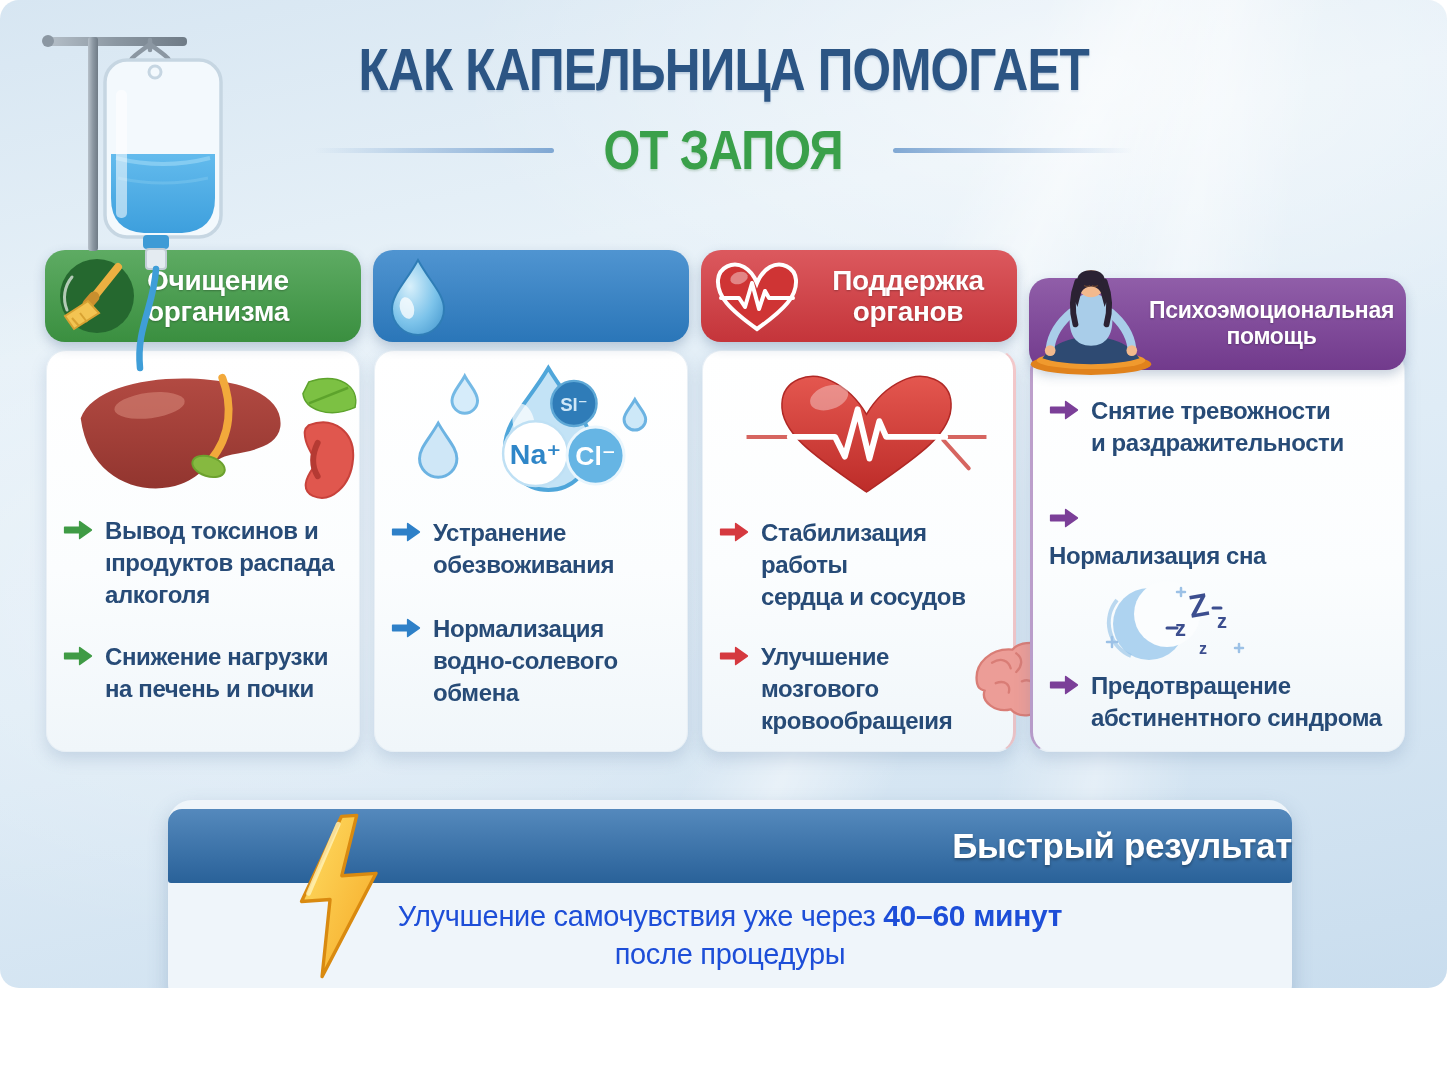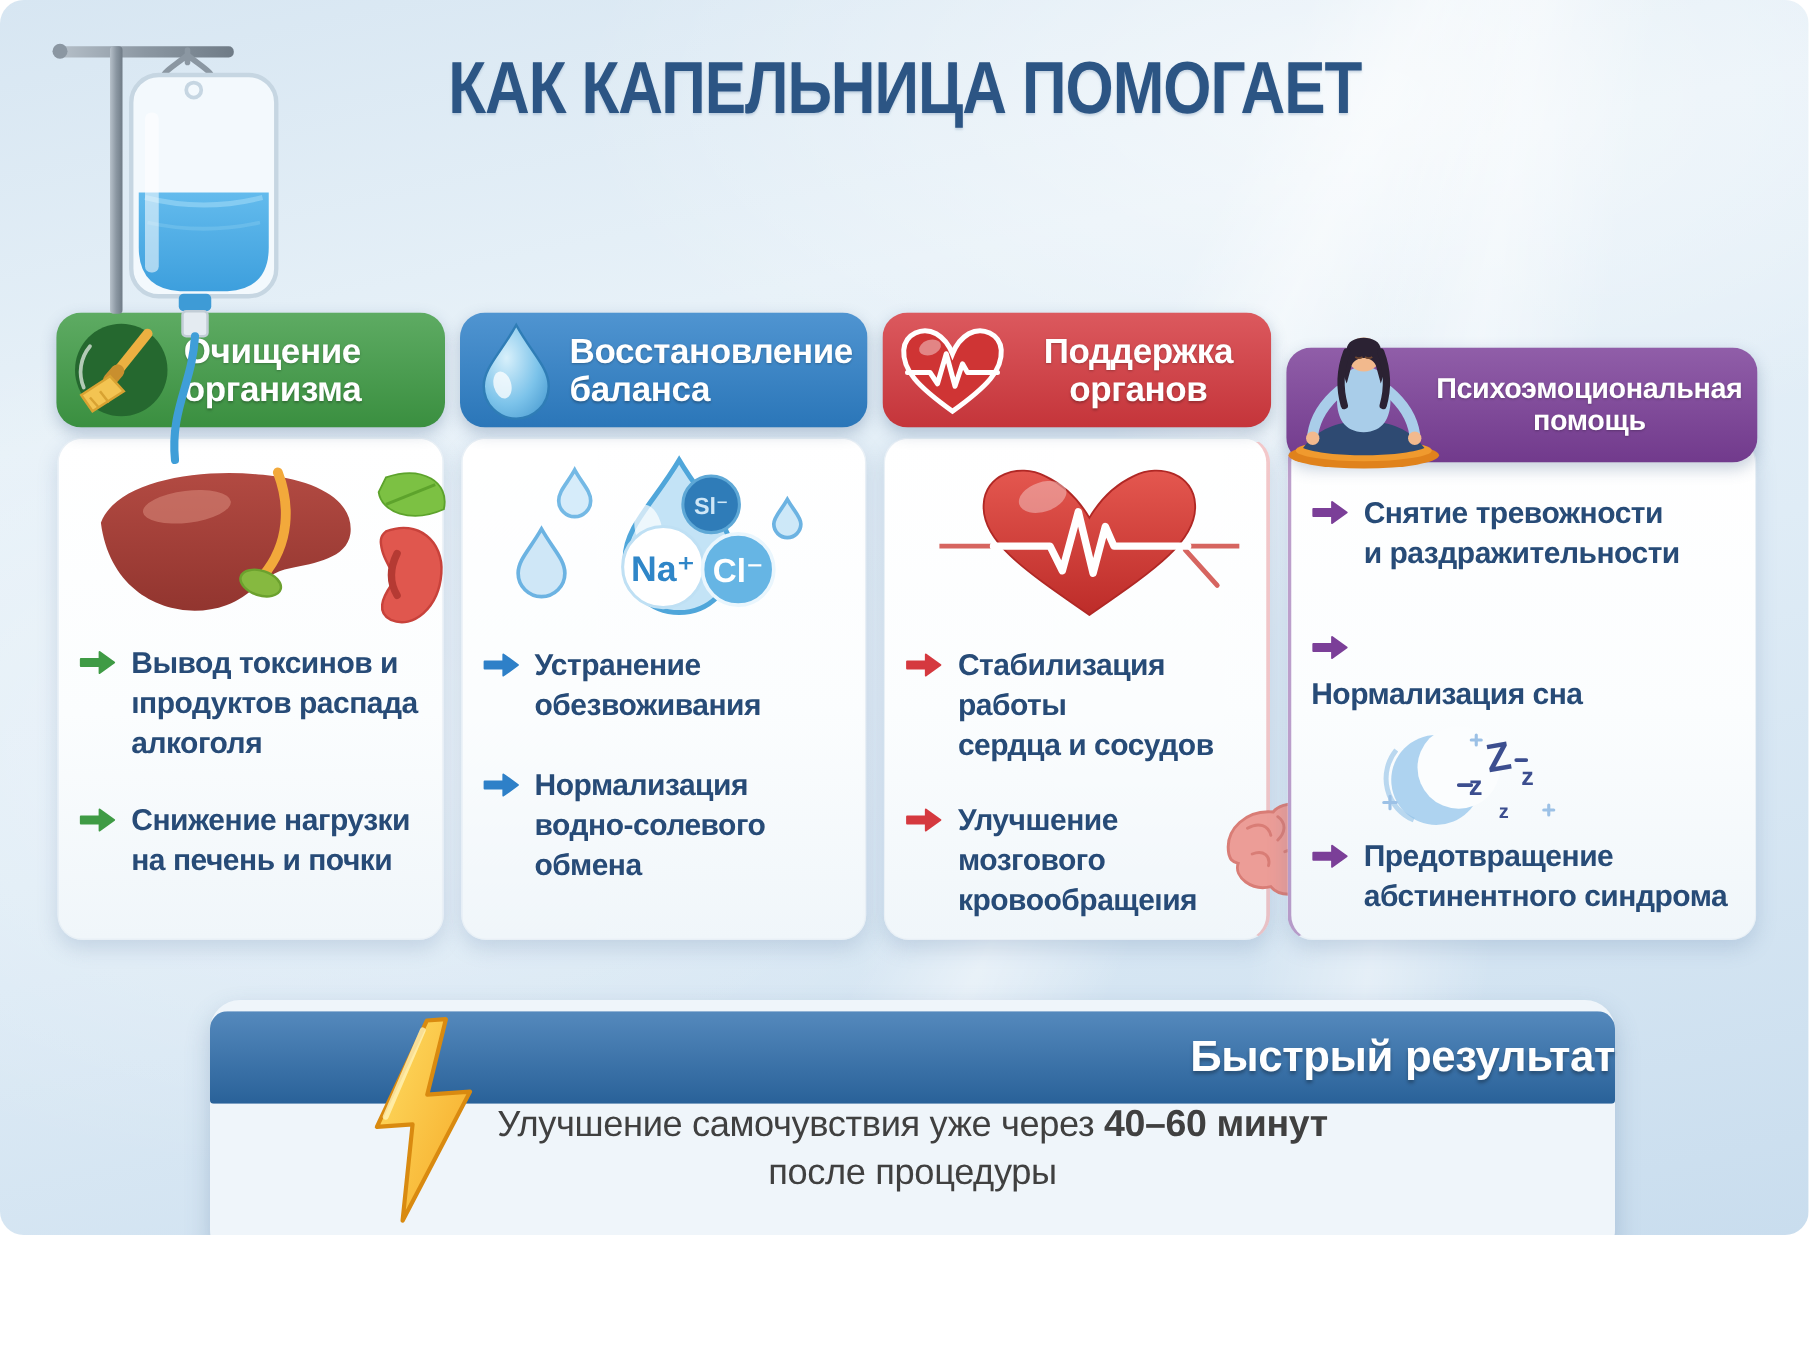--- a/index.html
+++ b/index.html
@@ -59,21 +59,21 @@
   .col4 .col-header{padding-left:120px;}
   
   .banner{position:absolute;left:168px;top:800px;width:1124px;height:208px;border-radius:24px;
     background:#eff5fa;box-shadow:0 9px 20px rgba(80,115,155,.3);z-index:2;
     padding-top:9px;box-sizing:border-box;}
   .banner-head{height:74px;border-radius:14px 14px 3px 3px;
     background-image:linear-gradient(180deg,rgba(255,255,255,.18),rgba(0,0,0,.12));
     display:flex;align-items:center;justify-content:flex-end;}
   .banner-title{color:#fff;font-size:35px;font-weight:700;letter-spacing:-.3px;
     text-shadow:0 2px 3px rgba(0,0,0,.3);}
-  .banner-body{text-align:center;color:#404040;}
+  .banner-body{text-align:center;padding-top:16px;color:#1d4ed8;}
   .banner-line1{font-size:29px;letter-spacing:-.3px;}
   .banner-bold{font-weight:700;font-size:30px;}
   .banner-line2{font-size:29px;margin-top:5px;letter-spacing:-.3px;}
   .bolt{position:absolute;left:118px;top:8px;transform:rotate(-4deg);}
   text{font-family:"Liberation Sans","DejaVu Sans",sans-serif;}
 </style>
 </head>
 <body>
 
 <div id="stage">
@@ -104,20 +104,25 @@
     <path d="M106 172 Q151 182 196 172" stroke="#77c3ec" stroke-width="3" fill="none" opacity=".6"></path>
     <rect x="104" y="84" width="11" height="128" rx="5" fill="#ffffff" opacity=".55"></rect>
 
     <rect x="131" y="229" width="26" height="14" rx="4" fill="#3e9bd6"></rect>
     <rect x="134" y="243" width="20" height="20" rx="3" fill="#e4ebf1" stroke="#c2cdd6" stroke-width="2"></rect>
     <path d="M144 263 C142 300 124 322 128 362" stroke="#3f9ed8" stroke-width="6.5" fill="none" stroke-linecap="round"></path>
   </svg>
 
   <div class="title-wrap">
     <div class="title-main">КАК КАПЕЛЬНИЦА ПОМОГАЕТ</div>
+    <div class="title-sub-row">
+      <div class="rule rule-l"></div>
+      <div class="title-sub">ОТ ЗАПОЯ</div>
+      <div class="rule rule-r"></div>
+    </div>
   </div>
 
   <div class="cols">
 
     <div class="col col1">
       <div class="col-header" style="background-color: rgb(63, 155, 69);">
         <svg width="80" height="80" viewBox="0 0 80 80">
           <circle cx="40" cy="40" r="37" fill="#25682f"></circle>
           <path d="M10 54 A32 32 0 0 1 15 21" stroke="rgba(255,255,255,.65)" stroke-width="3" fill="none" stroke-linecap="round"></path>
           <line x1="61" y1="11" x2="37" y2="41" stroke="#ecb041" stroke-width="8" stroke-linecap="round"></line>
@@ -176,22 +181,20 @@
           <defs>
             <radialGradient id="dg1" cx=".35" cy=".35" r=".9">
               <stop offset="0" stop-color="#d8f0fb"></stop>
                 <stop offset=".55" stop-color="#7cc3ea"></stop>
                 <stop offset="1" stop-color="#3f93cc"></stop>
             </radialGradient>
           </defs>
           <path d="M33 4 C45 26 59 38 59 53 A26 26 0 1 1 7 53 C7 38 21 26 33 4 Z" fill="url(#dg1)" stroke="#2f7db6" stroke-width="2"></path>
           <ellipse cx="22" cy="52" rx="7" ry="11" fill="#ffffff" opacity=".75" transform="rotate(-15 22 52)"></ellipse>
         </svg>
-        <div class="hlabel">Восстановление
-баланса</div>
       </div>
       <div class="col-card">
         <svg class="illu" width="295" height="142" viewBox="0 0 300 142">
           <path d="M75 14 C81 25 88 31 88 39 A13 13 0 1 1 62 39 C62 31 69 25 75 14 Z" fill="#d6ecfa" stroke="#74b9e5" stroke-width="3"></path>
           <path d="M48 62 C57 78 67 87 67 98 A19 19 0 1 1 29 98 C29 87 39 78 48 62 Z" fill="#cfe7f7" stroke="#6cb3e2" stroke-width="3"></path>
           <path d="M160 6 C180 40 204 60 204 86 A44 44 0 1 1 116 86 C116 60 140 40 160 6 Z" fill="#c3e3f6" stroke="#4fa6da" stroke-width="4"></path>
           <ellipse cx="135" cy="62" rx="11" ry="20" fill="#ffffff" opacity=".7" transform="rotate(-12 135 62)"></ellipse>
           <path d="M248 38 C253 47 259 52 259 58 A11 11 0 1 1 237 58 C237 52 243 47 248 38 Z" fill="#cde8f8" stroke="#6cb3e2" stroke-width="3"></path>
           <circle cx="186" cy="42" r="23" fill="#2f7cb8" stroke="#5ea8d6" stroke-width="2.5"></circle>
           <text x="186" y="50" font-size="19" font-weight="bold" fill="#cfe7f7" text-anchor="middle">Sl⁻</text>

